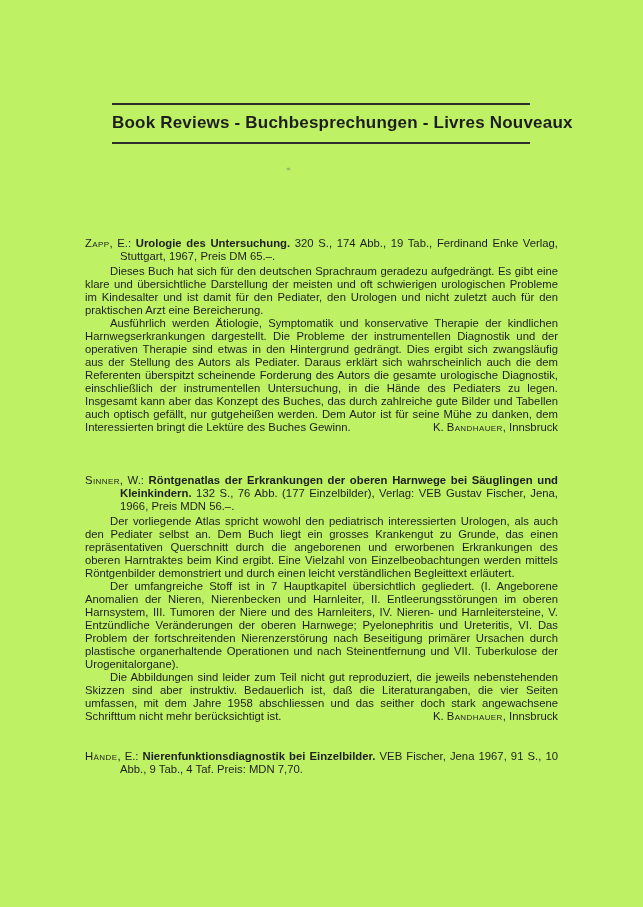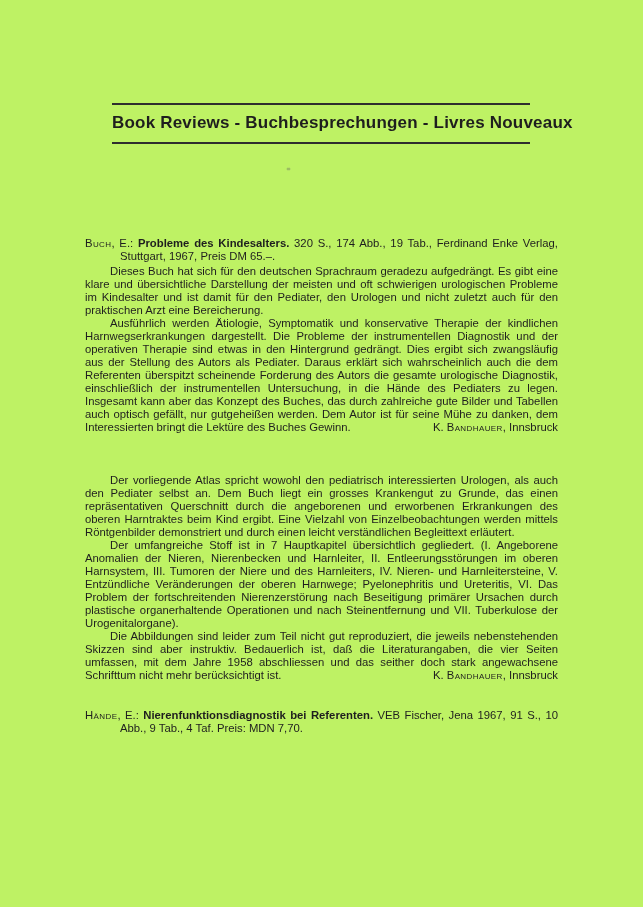--- a/index.html
+++ b/index.html
@@ -78,29 +78,30 @@
 
   <div class="speck"></div>
 
   <div class="masthead">
     <div class="masthead-title">Book Reviews - Buchbesprechungen - Livres Nouveaux</div>
   </div>
 
   <div class="content">
 
     <section class="review review-1">
-      <p class="citation"><span class="sc">Buch</span><span>, E.: </span><span class="book-title">Probleme des Kindesalters.</span><span> 320 S., 174 Abb., 19 Tab., Ferdinand Enke Verlag, Stuttgart, 1967, Preis DM 65.–.</span></p>
+      <p class="citation"><span class="sc">Zapp</span><span>, E.: </span><span class="book-title">Urologie des Untersuchung.</span><span> 320 S., 174 Abb., 19 Tab., Ferdinand Enke Verlag, Stuttgart, 1967, Preis DM 65.–.</span></p>
       <p class="para"><span>Dieses Buch hat sich für den deutschen Sprachraum geradezu aufgedrängt. Es gibt eine klare und übersichtliche Darstellung der meisten und oft schwierigen urologischen Probleme im Kindesalter und ist damit für den Pediater, den Urologen und nicht zuletzt auch für den praktischen Arzt eine Bereicherung.</span></p>
       <p class="para"><span>Ausführlich werden Ätiologie, Symptomatik und konservative Therapie der kindlichen Harnwegserkrankungen dargestellt. Die Probleme der instrumentellen Diagnostik und der operativen Therapie sind etwas in den Hintergrund gedrängt. Dies ergibt sich zwangsläufig aus der Stellung des Autors als Pediater. Daraus erklärt sich wahrscheinlich auch die dem Referenten überspitzt scheinende Forderung des Autors die gesamte urologische Diagnostik, einschließlich der instrumentellen Untersuchung, in die Hände des Pediaters zu legen. Insgesamt kann aber das Konzept des Buches, das durch zahlreiche gute Bilder und Tabellen auch optisch gefällt, nur gutgeheißen werden. Dem Autor ist für seine Mühe zu danken, dem Interessierten bringt die Lektüre des Buches Gewinn.</span><span class="sig"><span>K. </span><span class="sc">Bandhauer</span><span>, Innsbruck</span></span></p>
     </section>
 
     <section class="review review-2">
+      <p class="citation"><span class="sc">Sinner</span><span>, W.: </span><span class="book-title">Röntgenatlas der Erkrankungen der oberen Harnwege bei Säuglingen und Kleinkindern.</span><span> 132 S., 76 Abb. (177 Einzelbilder), Verlag: VEB Gustav Fischer, Jena, 1966, Preis MDN 56.–.</span></p>
       <p class="para"><span>Der vorliegende Atlas spricht wowohl den pediatrisch interessierten Urologen, als auch den Pediater selbst an. Dem Buch liegt ein grosses Krankengut zu Grunde, das einen repräsentativen Querschnitt durch die angeborenen und erworbenen Erkrankungen des oberen Harntraktes beim Kind ergibt. Eine Vielzahl von Einzelbeobachtungen werden mittels Röntgenbilder demonstriert und durch einen leicht verständlichen Begleittext erläutert.</span></p>
       <p class="para"><span>Der umfangreiche Stoff ist in 7 Hauptkapitel übersichtlich gegliedert. (I. Angeborene Anomalien der Nieren, Nierenbecken und Harnleiter, II. Entleerungsstörungen im oberen Harnsystem, III. Tumoren der Niere und des Harnleiters, IV. Nieren- und Harnleitersteine, V. Entzündliche Veränderungen der oberen Harnwege; Pyelonephritis und Ureteritis, VI. Das Problem der fortschreitenden Nierenzerstörung nach Beseitigung primärer Ursachen durch plastische organerhaltende Operationen und nach Steinentfernung und VII. Tuberkulose der Urogenitalorgane).</span></p>
       <p class="para"><span>Die Abbildungen sind leider zum Teil nicht gut reproduziert, die jeweils nebenstehenden Skizzen sind aber instruktiv. Bedauerlich ist, daß die Literaturangaben, die vier Seiten umfassen, mit dem Jahre 1958 abschliessen und das seither doch stark angewachsene Schrifttum nicht mehr berücksichtigt ist.</span><span class="sig"><span>K. </span><span class="sc">Bandhauer</span><span>, Innsbruck</span></span></p>
     </section>
 
     <section class="review review-3">
-      <p class="citation"><span class="sc">Hände</span><span>, E.: </span><span class="book-title">Nierenfunktionsdiagnostik bei Referenten.</span><span> VEB Fischer, Jena 1967, 91 S., 10 Abb., 9 Tab., 4 Taf. Preis: MDN 7,70.</span></p>
+      <p class="citation"><span class="sc">Hände</span><span>, E.: </span><span class="book-title">Nierenfunktionsdiagnostik bei Einzelbilder.</span><span> VEB Fischer, Jena 1967, 91 S., 10 Abb., 9 Tab., 4 Taf. Preis: MDN 7,70.</span></p>
     </section>
 
   </div>
 </div>
 
 </body></html>

